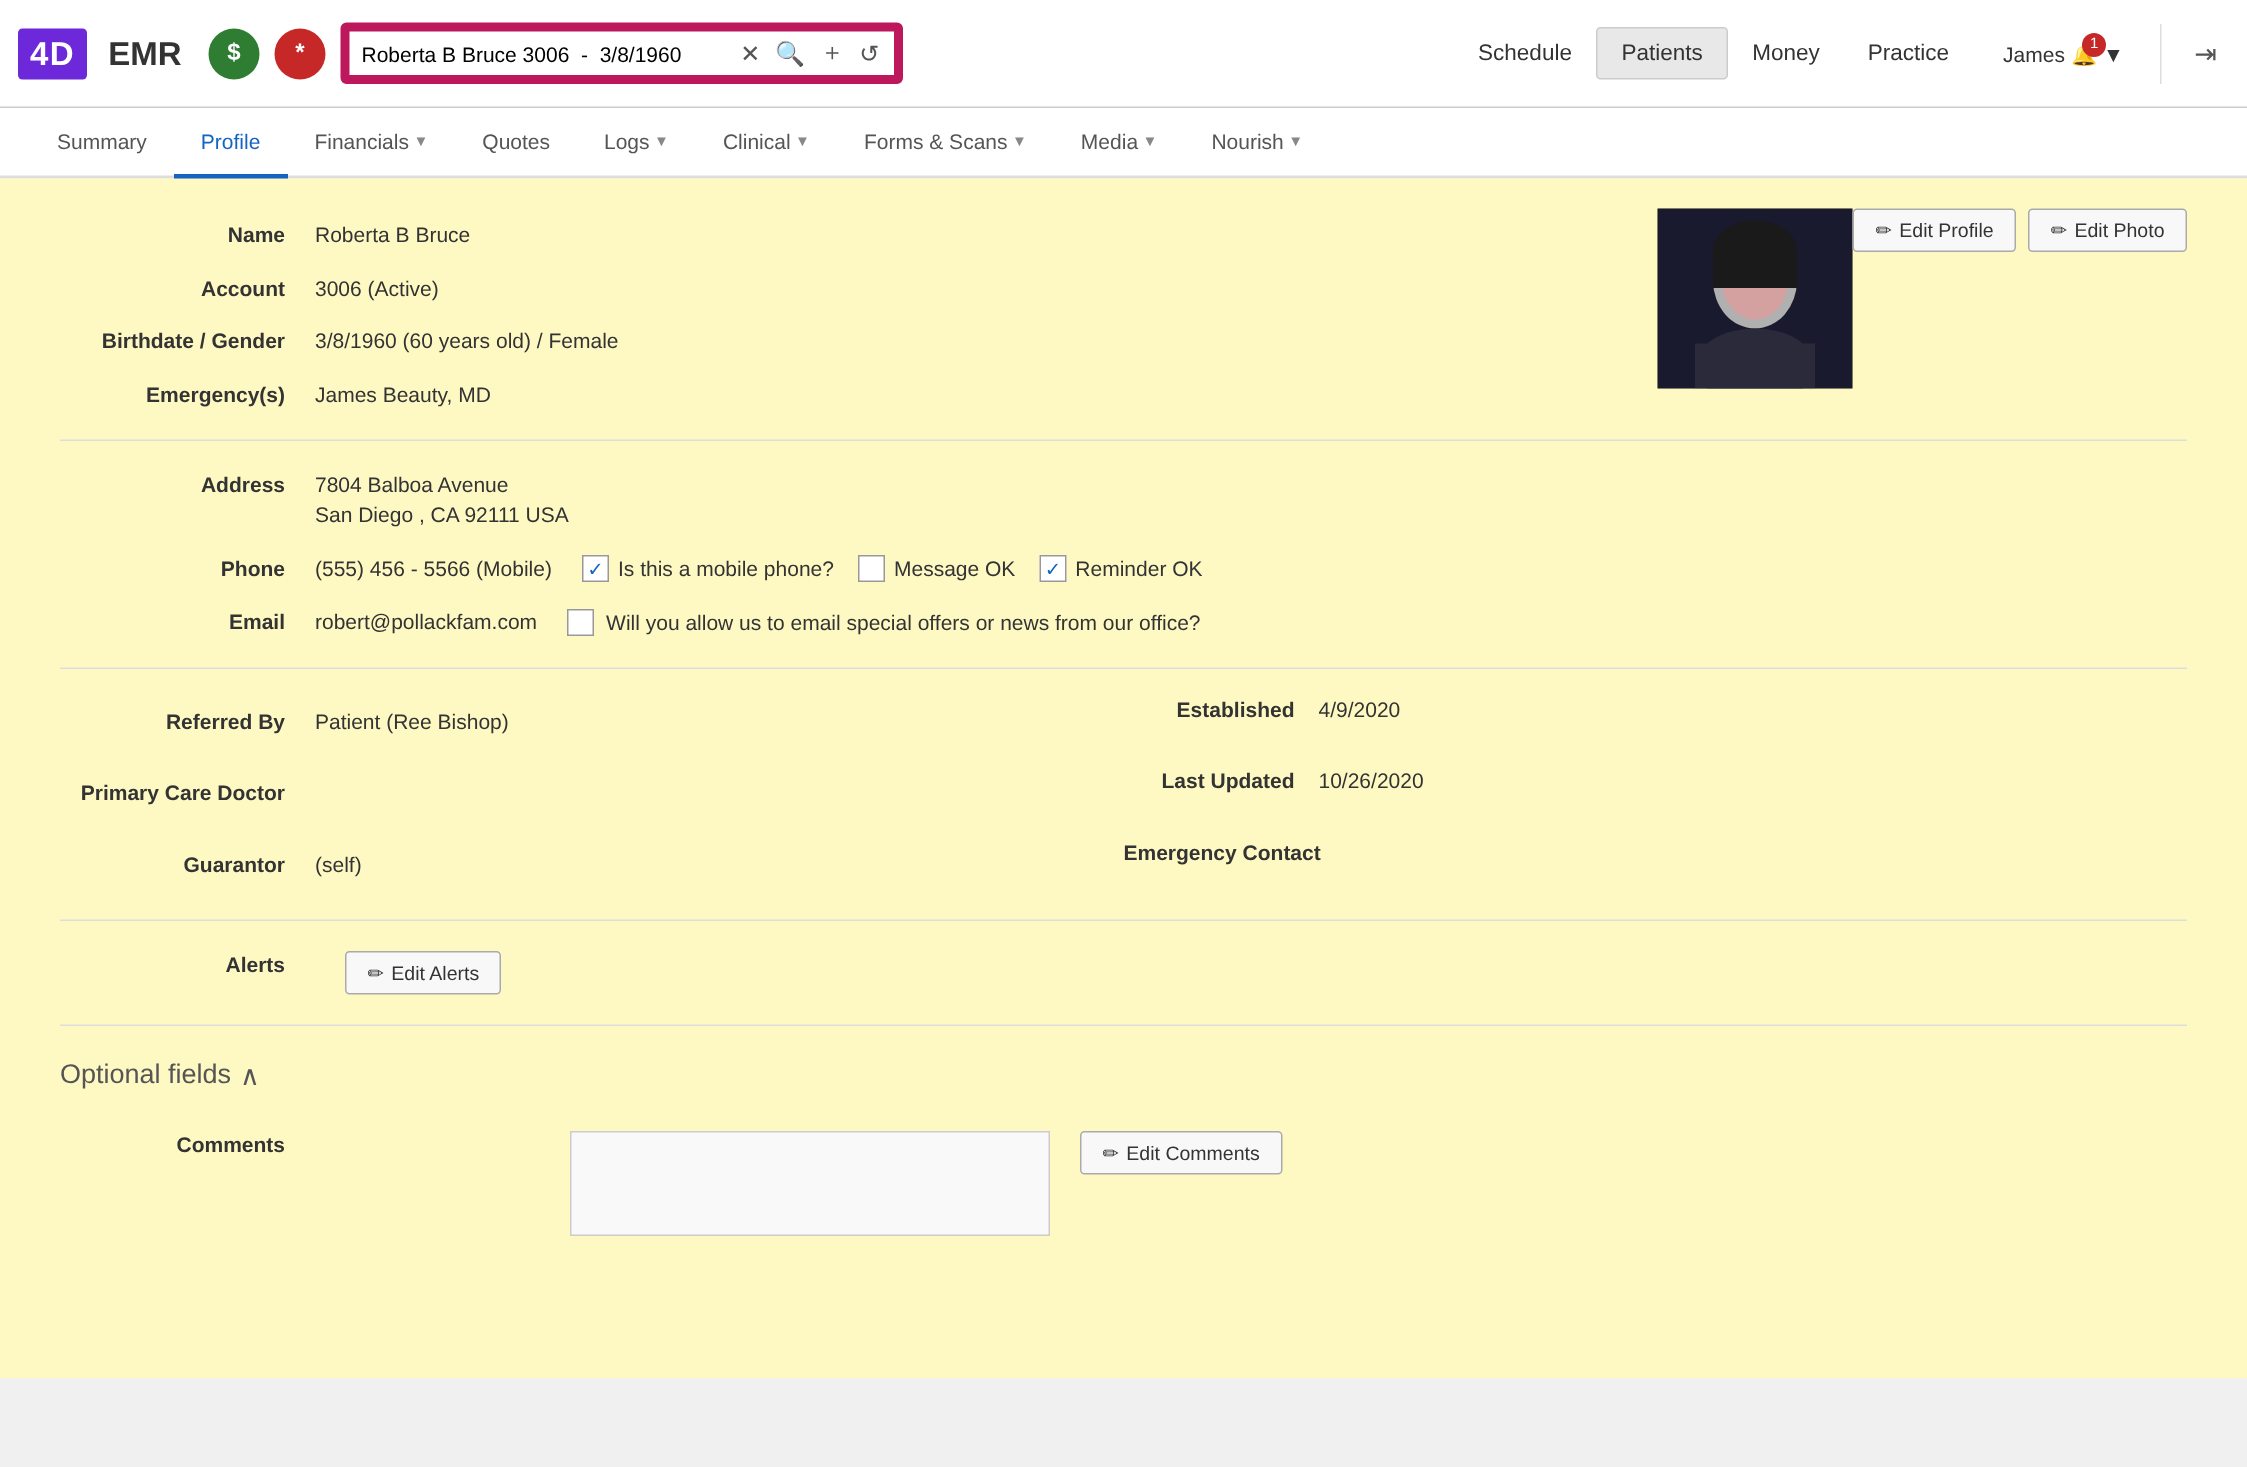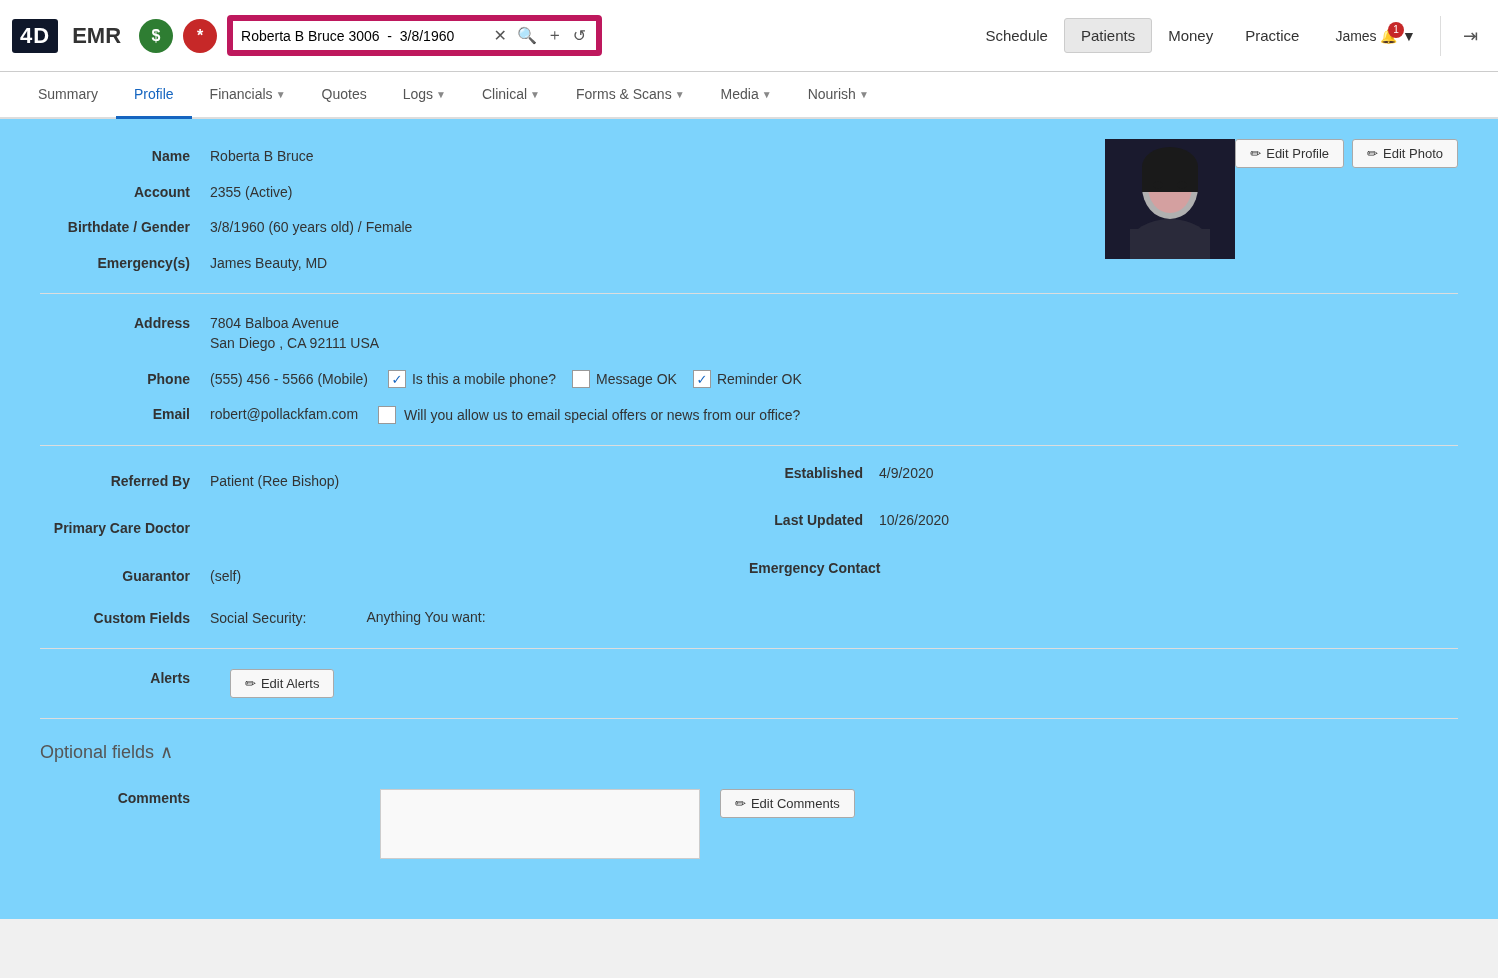--- a/index.html
+++ b/index.html
@@ -9,21 +9,21 @@
     .top-nav {
       background: #fff;
       border-bottom: 1px solid #ccc;
       display: flex;
       align-items: center;
       padding: 0 12px;
       height: 72px;
       gap: 10px;
     }
     .logo-box {
-      background: #0f172a;
+      background: #6d28d9;
       color: #fff;
       font-weight: bold;
       font-size: 22px;
       padding: 4px 8px;
       border-radius: 3px;
       margin-right: 4px;
       letter-spacing: 1px;
     }
     .logo-emr {
       font-size: 22px;
@@ -123,21 +123,21 @@
       color: #1565c0;
       border-bottom: 3px solid #1565c0;
     }
     .tab-dropdown {
       display: inline-flex; align-items: center; gap: 3px;
     }
     .chevron { font-size: 10px; color: #888; }
 
     
     .content {
-      background: #7dd3fc;
+      background: #fef9c3;
       margin: 0;
       padding: 20px 40px;
       min-height: 800px;
     }
     .profile-info-col {
       flex: 1;
     }
     .photo-col {
       display: flex; flex-direction: column; align-items: center;
       margin-left: 20px;
@@ -318,21 +318,21 @@
   <div class="top-section">
     <div class="profile-info-col">
 
       <div class="info-row">
         <span class="info-label">Name</span>
         <span class="info-value">Roberta B Bruce</span>
       </div>
 
       <div class="info-row">
         <span class="info-label">Account</span>
-        <span class="info-value">2355 (Active)</span>
+        <span class="info-value">3006 (Active)</span>
       </div>
 
       <div class="info-row">
         <span class="info-label">Birthdate / Gender</span>
         <span class="info-value">3/8/1960 (60 years old) / Female</span>
       </div>
 
       <div class="info-row">
         <span class="info-label">Emergency(s)</span>
         <span class="info-value">James Beauty, MD</span>
@@ -443,25 +443,20 @@
         <span class="info-label">Guarantor</span>
         <span class="info-value">(self)</span>
       </div>
     </div>
     <div class="col-right">
       <span class="info-label" style="font-weight:bold; min-width:130px; text-align:right; padding-right:16px;">Emergency Contact</span>
       <span class="info-value"></span>
     </div>
   </div>
 
-  <div class="info-row">
-    <span class="info-label">Custom Fields</span>
-    <span class="info-value">Social Security:</span>
-    <span style="margin-left:60px;">Anything You want:</span>
-  </div>
 
   <hr class="divider">
 
   <div class="info-row" style="align-items:flex-start;">
     <span class="info-label">Alerts</span>
     <button class="edit-btn" style="margin-left:20px; white-space:nowrap;">
       <span>✏</span>
       <span>Edit Alerts</span>
     </button>
   </div>

